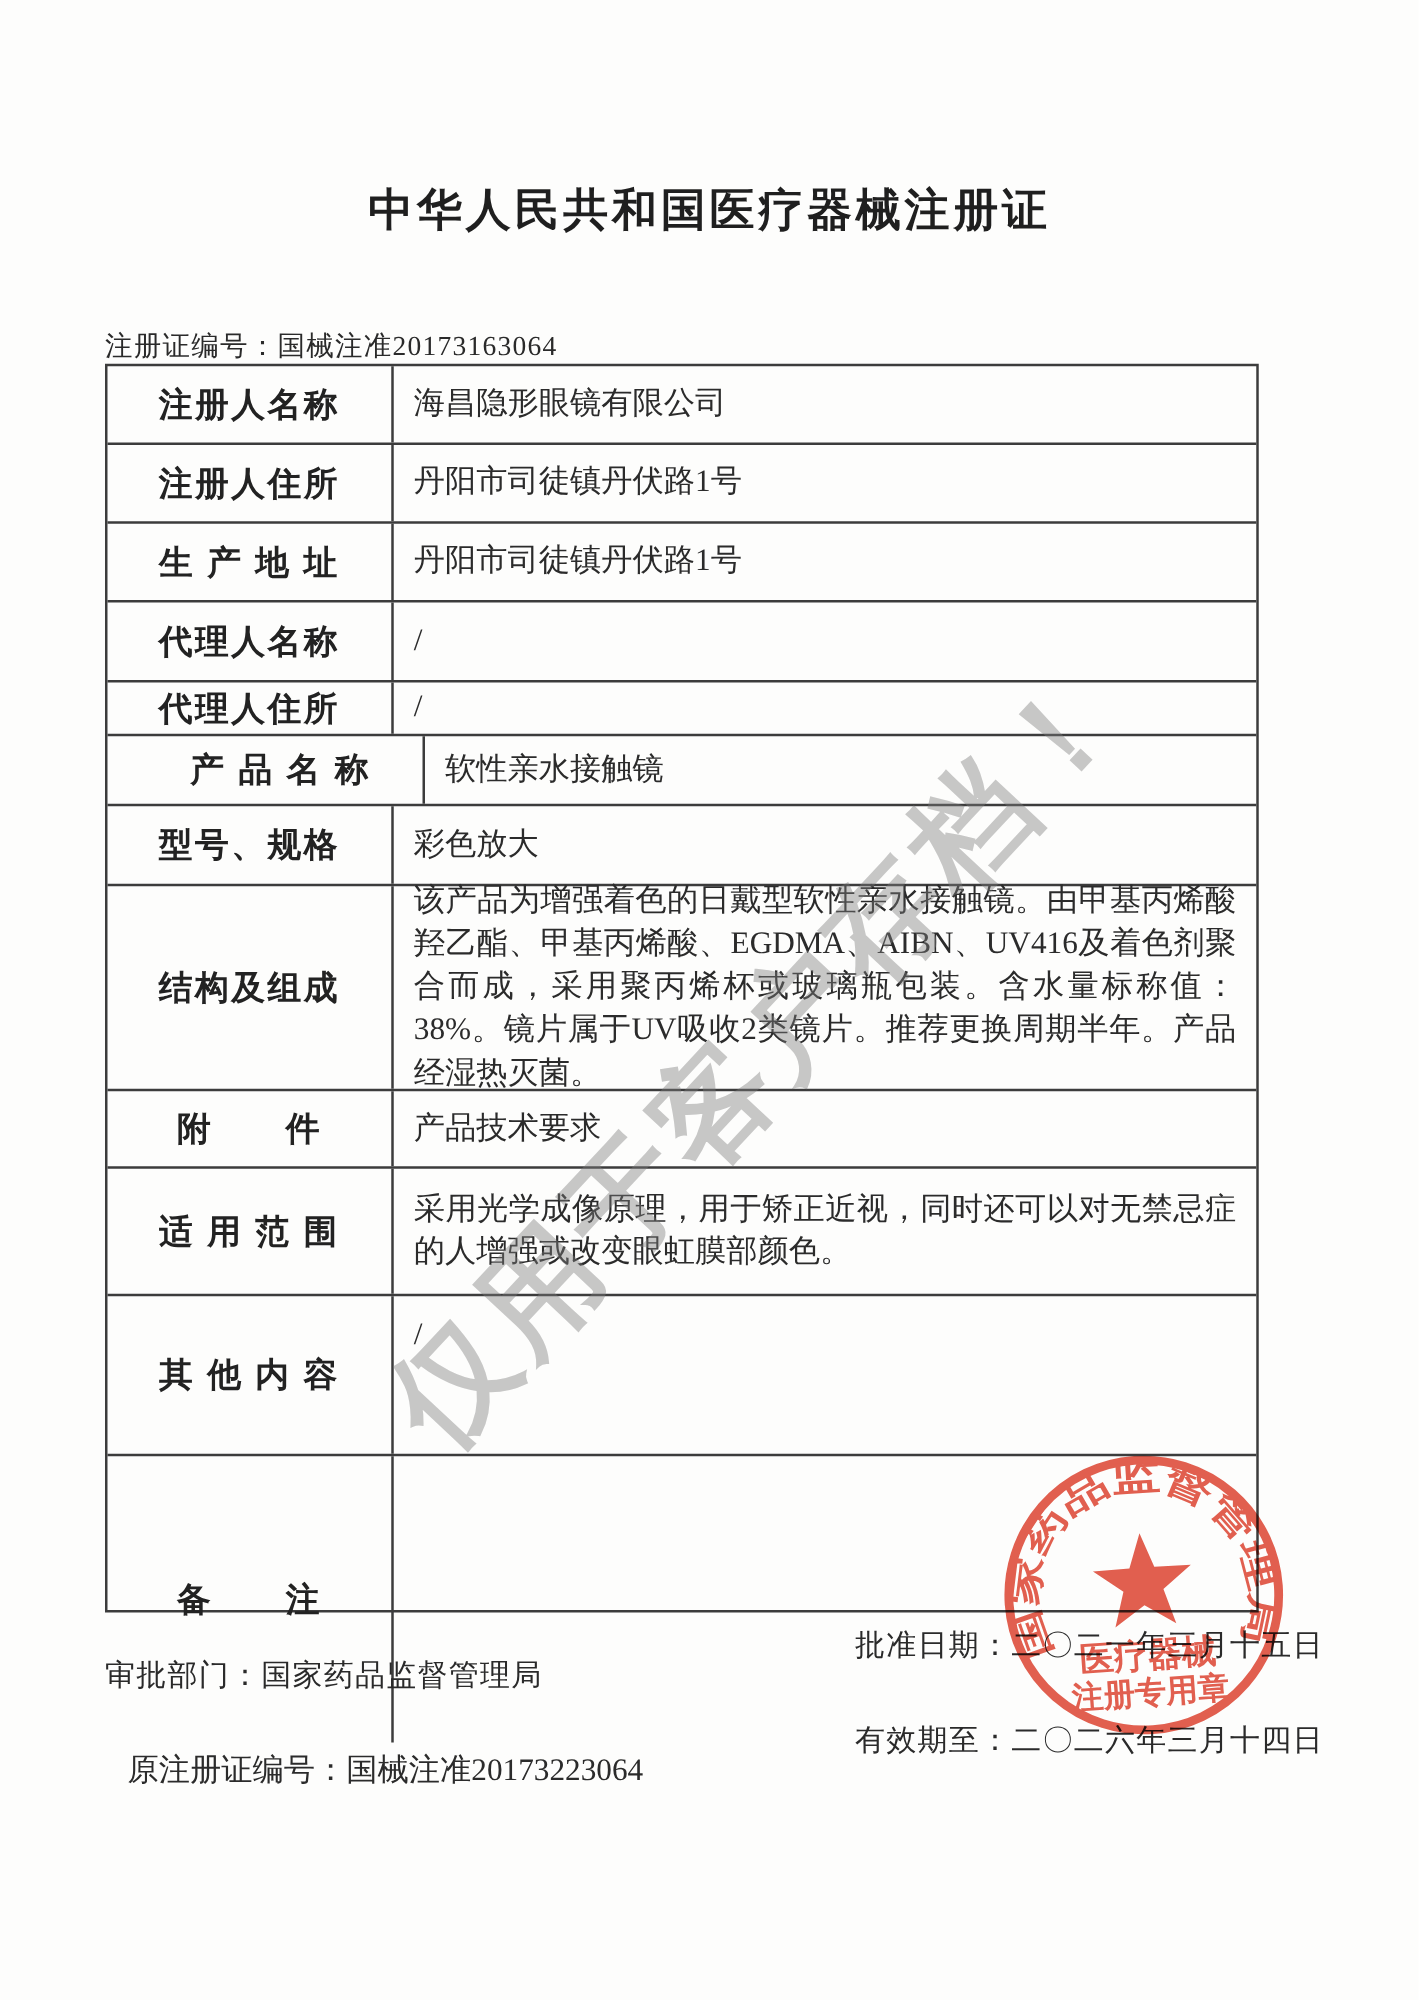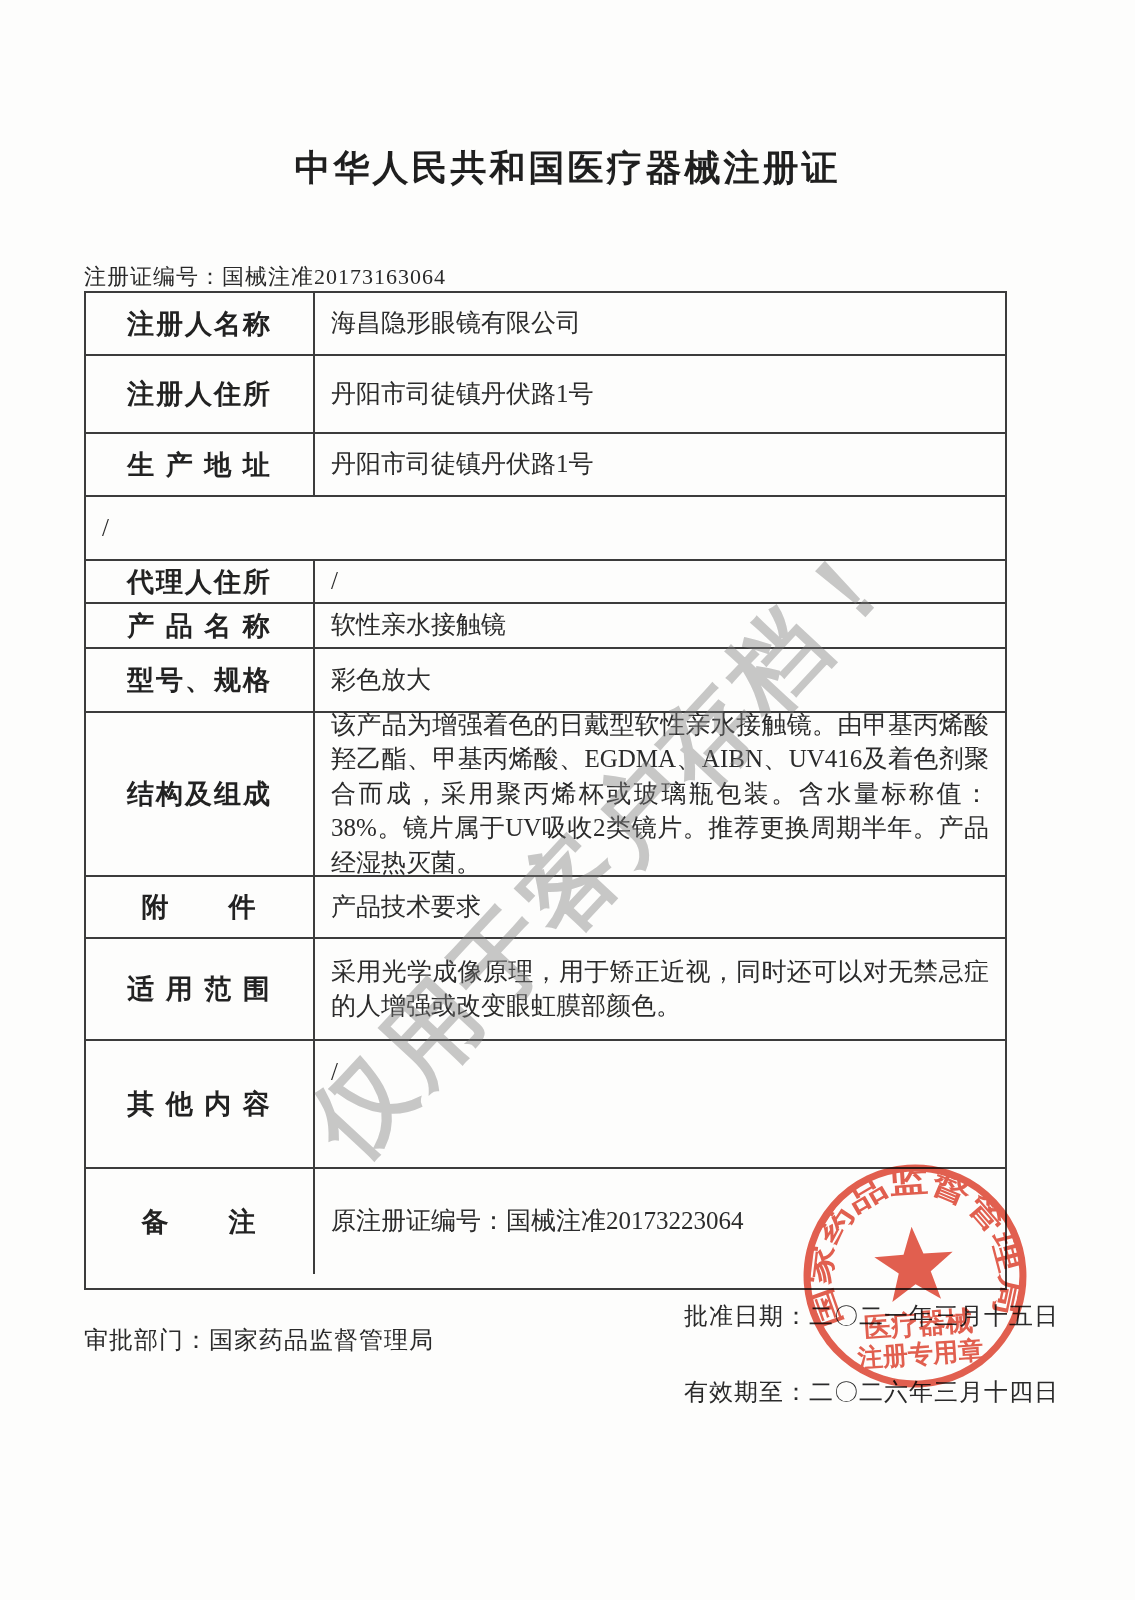--- a/index.html
+++ b/index.html
@@ -29,23 +29,23 @@
     font-size:27px;font-weight:bold;color:#222;letter-spacing:2px;
     font-family:"Liberation Sans","DejaVu Sans",sans-serif;
   }
   .tvalue{
     flex:1 1 auto;box-sizing:border-box;display:flex;align-items:center;
     padding:6px 16px;font-size:25px;color:#2b2b2b;line-height:1.38;
   }
   .tvalue.para{text-align:justify;}
   .tvalue.top{align-items:flex-start;padding-top:14px;}
   
-  .r1{height:61px;}  .r2{height:78px;}  .r3{height:63px;}  .r4{height:64px;}
-  .r5{height:43px;}  .r6{height:45px;}  .r7{height:64px;}  .r8{height:164px;}
-  .r9{height:102px;} .r10{height:62px;} .r11{height:128px;} .r12{height:107px;}
+  .r1{height:61px;}  .r2{height:63px;}  .r3{height:63px;}  .r4{height:64px;}
+  .r5{height:43px;}  .r6{height:56px;padding-left:25px;}  .r7{height:64px;}  .r8{height:164px;}
+  .r9{height:102px;} .r10{height:62px;} .r11{height:128px;} .r12{height:107px;flex-direction:column;}
   
   .footer-line{position:absolute;font-size:24px;color:#2a2a2a;letter-spacing:1px;}
   .dept{left:84px;top:1324px;}
   .fdate1{left:684px;top:1300px;}
   .fdate2{left:684px;top:1376px;}
   
   .watermark{
     position:absolute;left:285px;top:1098px;transform-origin:0 0;
     transform:rotate(-47deg);font-size:95px;font-weight:bold;letter-spacing:6px;
     color:rgba(125,125,125,0.42);white-space:nowrap;pointer-events:none;z-index:5;
@@ -75,20 +75,21 @@
     </div>
     <div class="trow r2">
       <div class="tlabel">注册人住所</div>
       <div class="tvalue">丹阳市司徒镇丹伏路1号</div>
     </div>
     <div class="trow r3">
       <div class="tlabel">生 产 地 址</div>
       <div class="tvalue">丹阳市司徒镇丹伏路1号</div>
     </div>
     <div class="trow r4">
+      <div class="tlabel">代理人名称</div>
       <div class="tvalue">/</div>
     </div>
     <div class="trow r5">
       <div class="tlabel">代理人住所</div>
       <div class="tvalue">/</div>
     </div>
     <div class="trow r6">
       <div class="tlabel">产 品 名 称</div>
       <div class="tvalue">软性亲水接触镜</div>
     </div>

